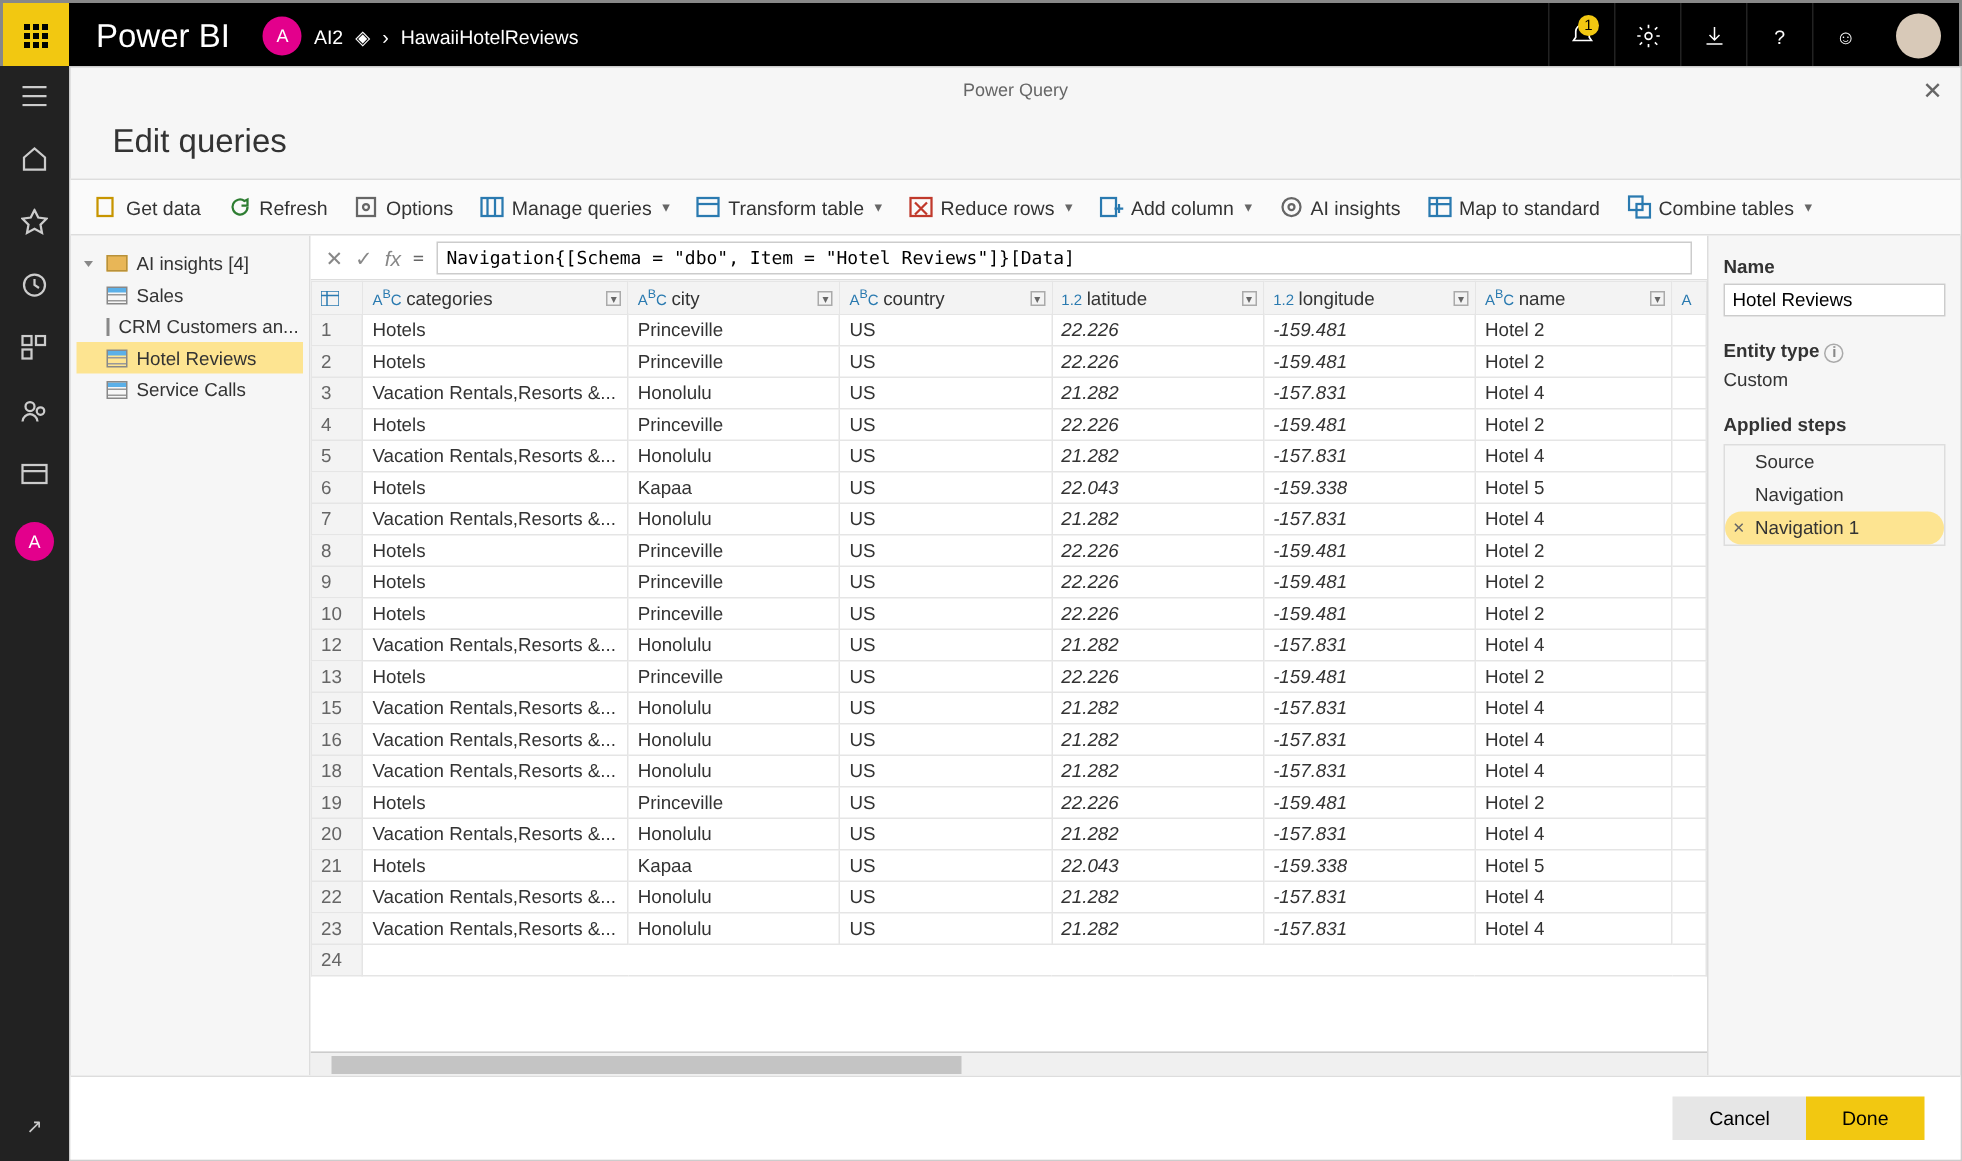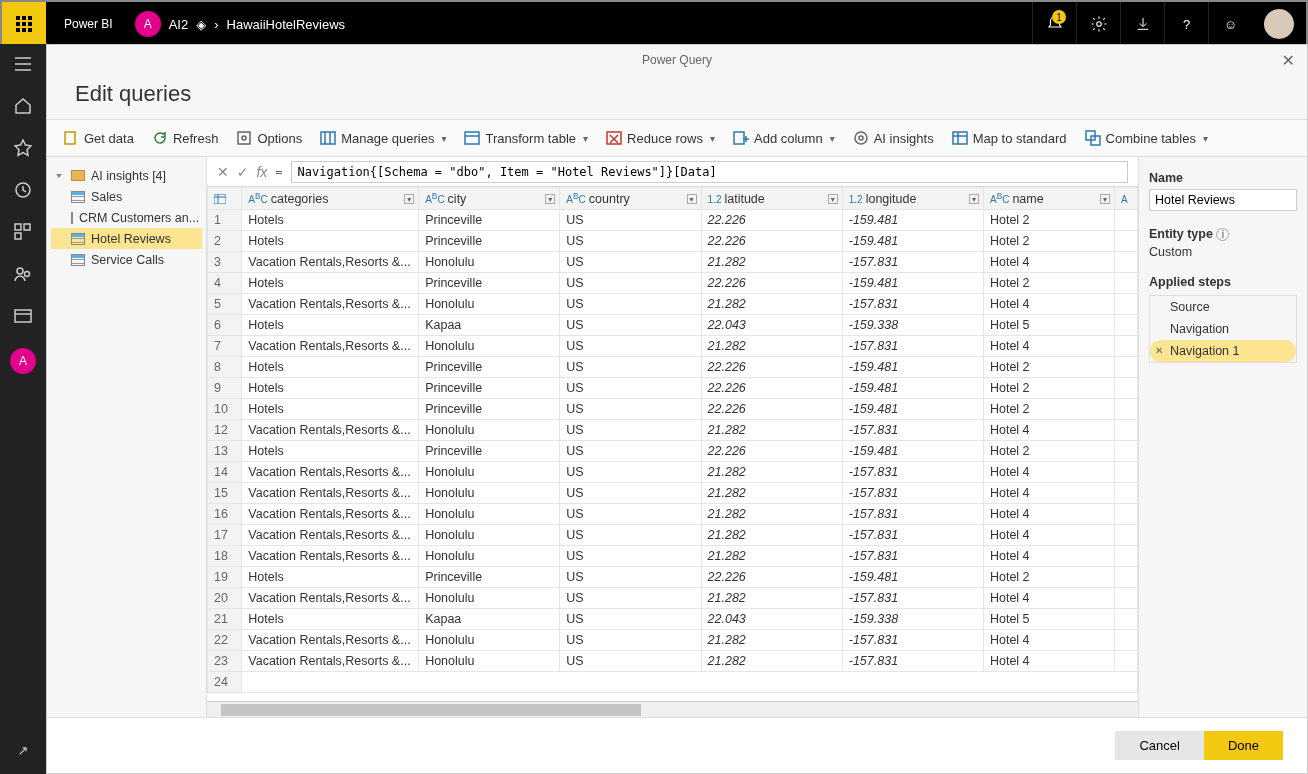--- a/index.html
+++ b/index.html
@@ -3,21 +3,21 @@
 <meta charset="utf-8">
 <style>
 * { box-sizing: border-box; margin: 0; padding: 0; }
 body { font-family: 'Segoe UI', Tahoma, sans-serif; font-size: 13px; color: #333; background: #fff; width: 1308px; height: 774px; overflow: hidden; border: 2px solid #888; }
 
 
 .top-header { background: #000; height: 44px; display: flex; align-items: center; color: #fff; }
 .waffle { width: 44px; height: 44px; background: #f2c811; display: flex; align-items: center; justify-content: center; }
 .waffle-dots { display: grid; grid-template-columns: repeat(3,4px); grid-template-rows: repeat(3,4px); gap: 2px; }
 .waffle-dot { background: #000; width: 4px; height: 4px; }
-.brand { font-size: 12px; margin-left: 18px; font-weight: 400; }
+.brand { font-size: 22px; margin-left: 18px; font-weight: 400; }
 .workspace { display: flex; align-items: center; margin-left: 22px; gap: 8px; font-size: 13px; }
 .ws-badge { width: 26px; height: 26px; border-radius: 50%; background: #e3008c; color: #fff; display: flex; align-items: center; justify-content: center; font-size: 12px; }
 .top-header-right { margin-left: auto; display: flex; align-items: center; height: 100%; }
 .hdr-icon { width: 44px; height: 44px; display: flex; align-items: center; justify-content: center; border-left: 1px solid #222; position: relative; cursor: pointer; }
 .badge-dot { position: absolute; top: 8px; right: 10px; background: #f2c811; color: #000; border-radius: 50%; width: 14px; height: 14px; font-size: 10px; display: flex; align-items: center; justify-content: center; }
 .avatar { width: 30px; height: 30px; border-radius: 50%; background: #d8c9b8; margin: 0 12px; }
 
 
 .left-rail { position: absolute; left: 0; top: 44px; bottom: 0; width: 46px; background: #222; display: flex; flex-direction: column; align-items: center; padding-top: 10px; gap: 22px; }
 .rail-icon { color: #ccc; width: 20px; height: 20px; display: flex; align-items: center; justify-content: center; cursor: pointer; }
@@ -452,51 +452,31 @@
                 <td class="rownum">13</td>
                 <td>Hotels</td>
                 <td>Princeville</td>
                 <td>US</td>
                 <td class="num-col">22.226</td>
                 <td class="num-col">-159.481</td>
                 <td>Hotel 2</td>
                 <td></td>
               </tr>
               <tr>
-                <td class="rownum">14</td>
-                <td>Vacation Rentals,Resorts &amp;...</td>
-                <td>Honolulu</td>
-                <td>US</td>
-                <td class="num-col">21.282</td>
-                <td class="num-col">-157.831</td>
-                <td>Hotel 4</td>
-                <td></td>
-              </tr>
-              <tr>
                 <td class="rownum">15</td>
                 <td>Vacation Rentals,Resorts &amp;...</td>
                 <td>Honolulu</td>
                 <td>US</td>
                 <td class="num-col">21.282</td>
                 <td class="num-col">-157.831</td>
                 <td>Hotel 4</td>
                 <td></td>
               </tr>
               <tr>
                 <td class="rownum">16</td>
-                <td>Vacation Rentals,Resorts &amp;...</td>
-                <td>Honolulu</td>
-                <td>US</td>
-                <td class="num-col">21.282</td>
-                <td class="num-col">-157.831</td>
-                <td>Hotel 4</td>
-                <td></td>
-              </tr>
-              <tr>
-                <td class="rownum">17</td>
                 <td>Vacation Rentals,Resorts &amp;...</td>
                 <td>Honolulu</td>
                 <td>US</td>
                 <td class="num-col">21.282</td>
                 <td class="num-col">-157.831</td>
                 <td>Hotel 4</td>
                 <td></td>
               </tr>
               <tr>
                 <td class="rownum">18</td>

